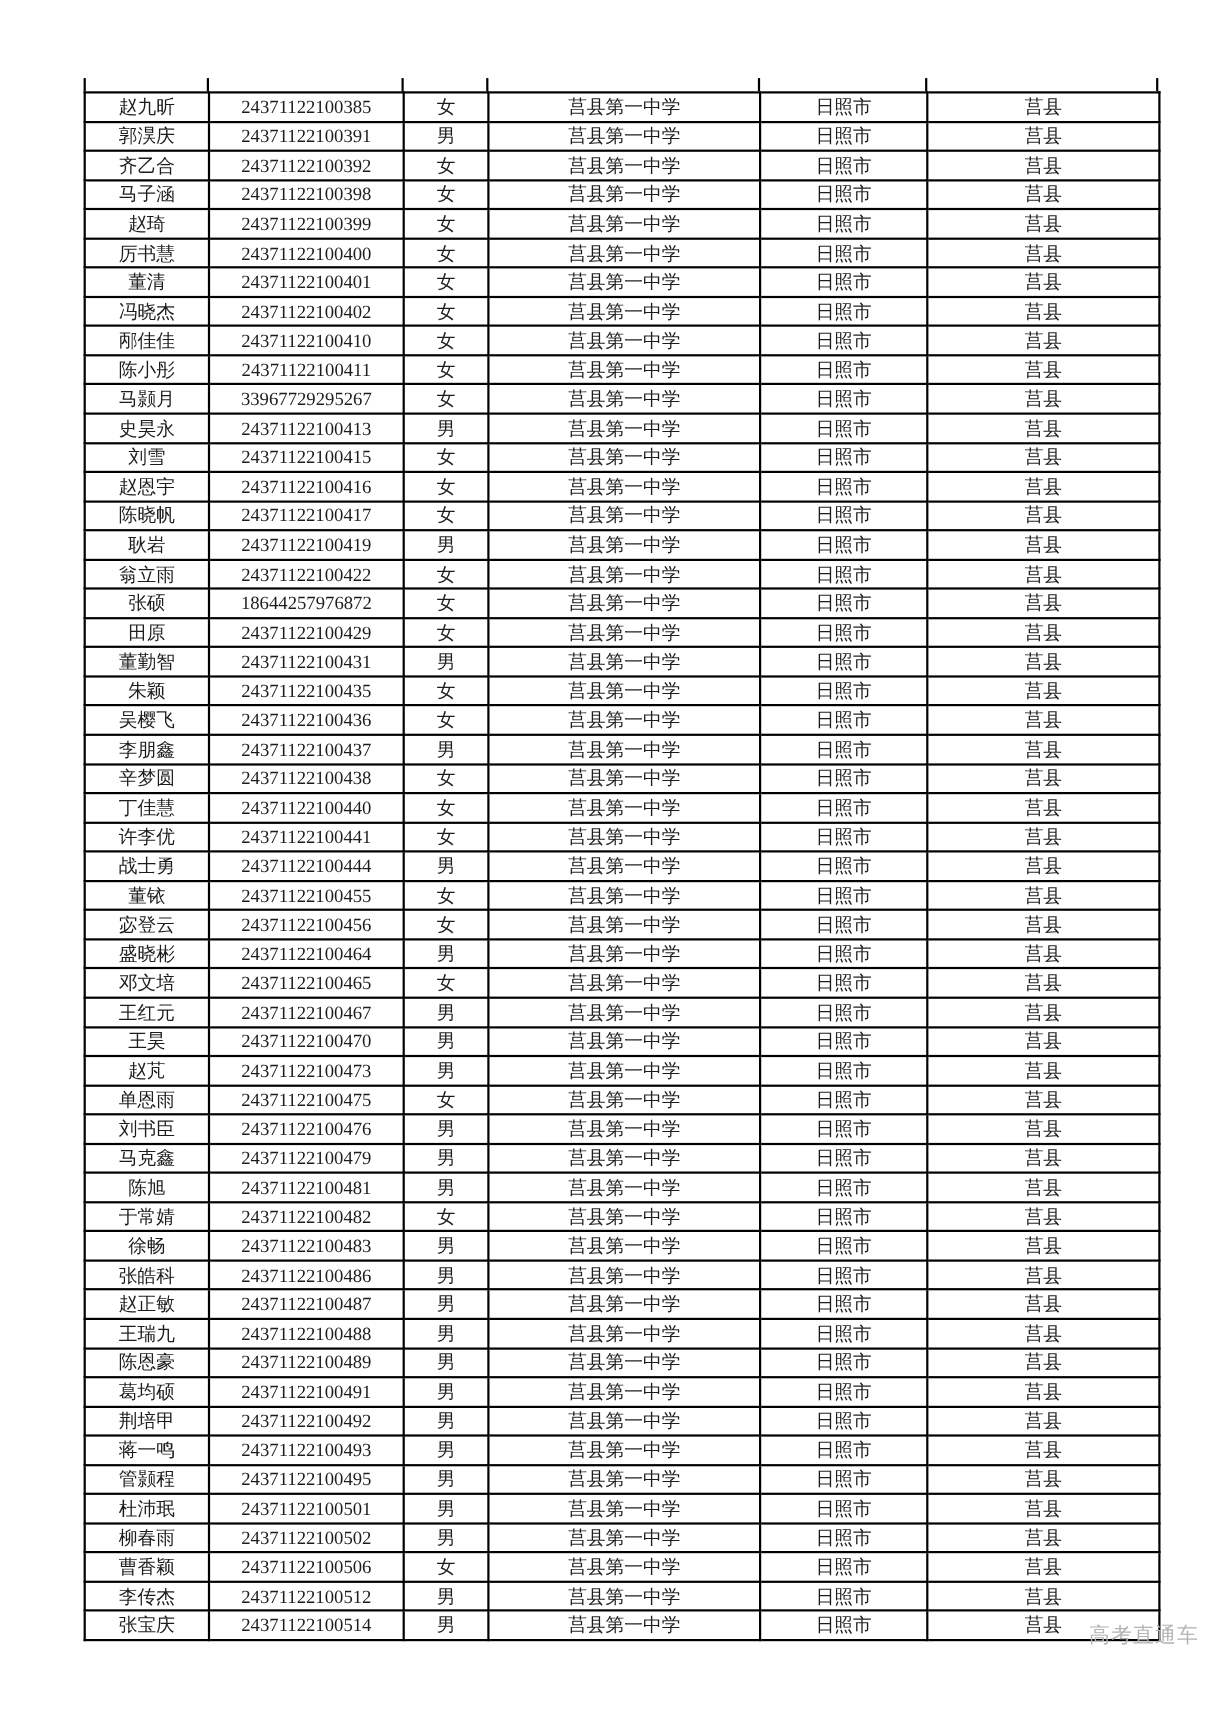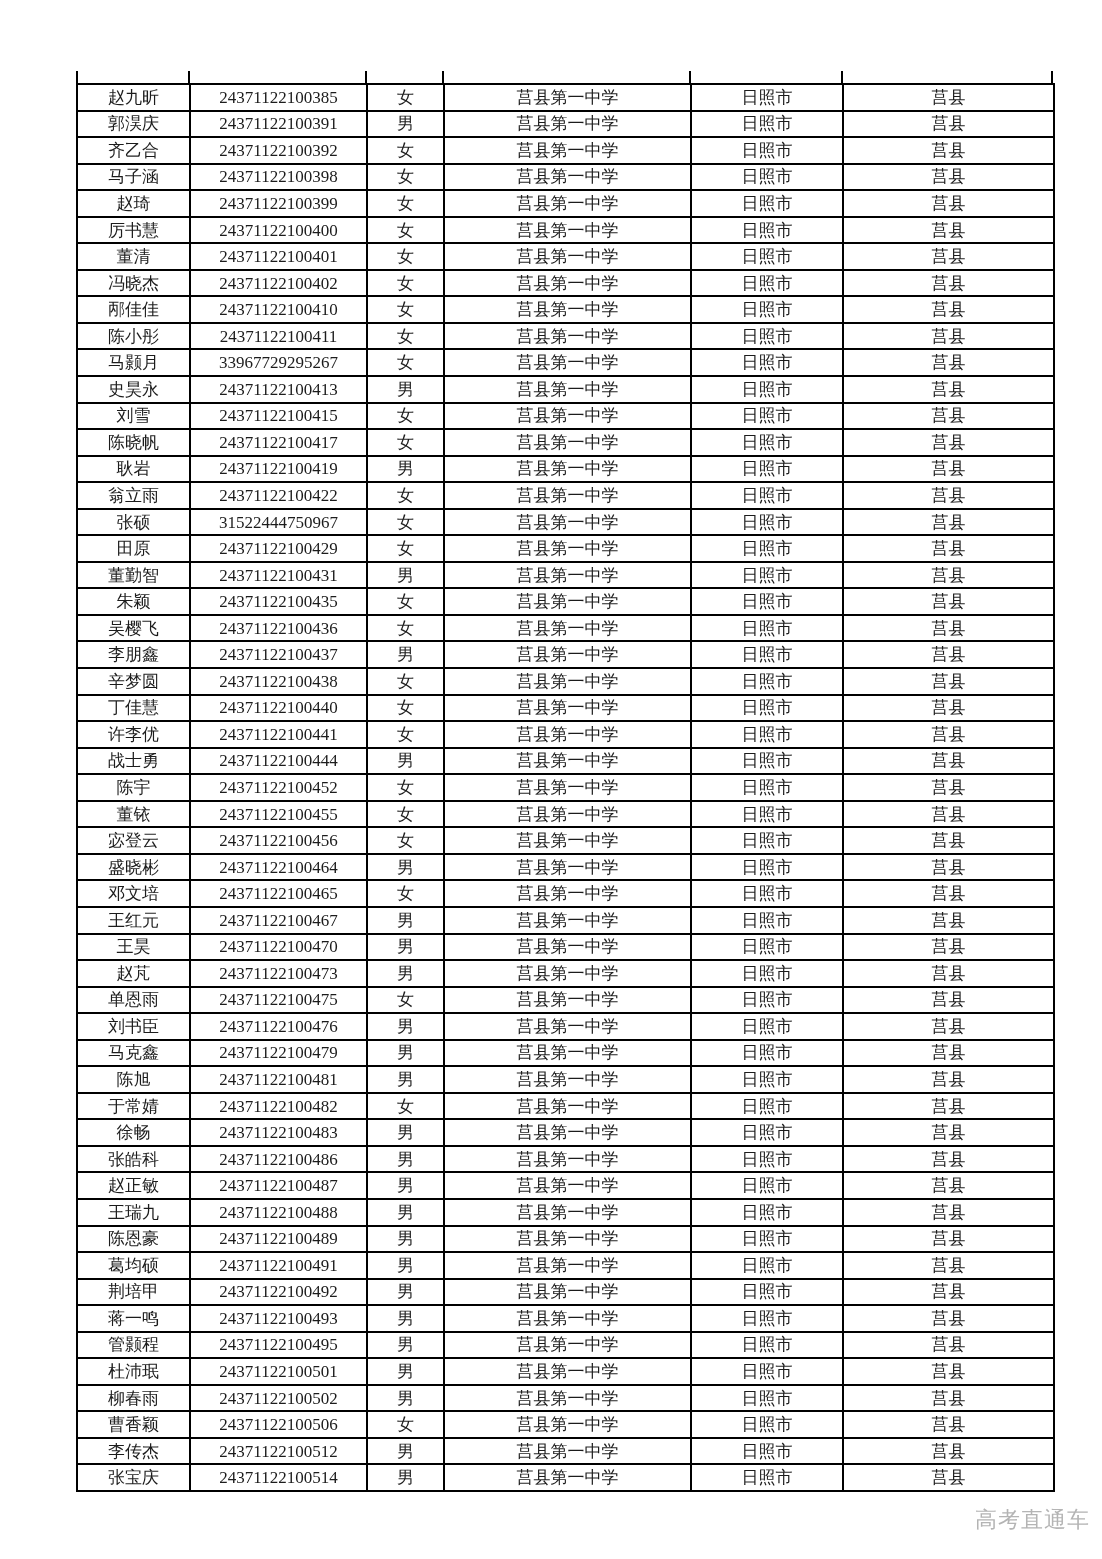--- a/index.html
+++ b/index.html
@@ -36,23 +36,23 @@
   }
   col.c-name   { width: 113px; }
   col.c-num    { width: 177px; }
   col.c-gender { width: 77px;  }
   col.c-school { width: 247px; }
   col.c-city   { width: 152px; }
   col.c-county { width: 211px; }
 
   .watermark {
     position: absolute;
-    top: 1505px;
+    top: 1474px;
     right: 25px;
-    font-size: 22px;
+    font-size: 19px;
     letter-spacing: 1px;
     color: #b4b4b4;
     font-family: "Liberation Serif", "DejaVu Serif", serif;
   }
 </style>
 </head>
 <body>
 
 <div class="page">
 
@@ -174,20 +174,28 @@
         </tr>
         <tr>
           <td>刘雪</td>
           <td>24371122100415</td>
           <td>女</td>
           <td>莒县第一中学</td>
           <td>日照市</td>
           <td>莒县</td>
         </tr>
         <tr>
+          <td>赵恩宇</td>
+          <td>24371122100416</td>
+          <td>女</td>
+          <td>莒县第一中学</td>
+          <td>日照市</td>
+          <td>莒县</td>
+        </tr>
+        <tr>
           <td>陈晓帆</td>
           <td>24371122100417</td>
           <td>女</td>
           <td>莒县第一中学</td>
           <td>日照市</td>
           <td>莒县</td>
         </tr>
         <tr>
           <td>耿岩</td>
           <td>24371122100419</td>
@@ -199,21 +207,21 @@
         <tr>
           <td>翁立雨</td>
           <td>24371122100422</td>
           <td>女</td>
           <td>莒县第一中学</td>
           <td>日照市</td>
           <td>莒县</td>
         </tr>
         <tr>
           <td>张硕</td>
-          <td>31522444750967</td>
+          <td>18644257976872</td>
           <td>女</td>
           <td>莒县第一中学</td>
           <td>日照市</td>
           <td>莒县</td>
         </tr>
         <tr>
           <td>田原</td>
           <td>24371122100429</td>
           <td>女</td>
           <td>莒县第一中学</td>
@@ -278,28 +286,20 @@
         </tr>
         <tr>
           <td>战士勇</td>
           <td>24371122100444</td>
           <td>男</td>
           <td>莒县第一中学</td>
           <td>日照市</td>
           <td>莒县</td>
         </tr>
         <tr>
-          <td>陈宇</td>
-          <td>24371122100452</td>
-          <td>女</td>
-          <td>莒县第一中学</td>
-          <td>日照市</td>
-          <td>莒县</td>
-        </tr>
-        <tr>
           <td>董铱</td>
           <td>24371122100455</td>
           <td>女</td>
           <td>莒县第一中学</td>
           <td>日照市</td>
           <td>莒县</td>
         </tr>
         <tr>
           <td>宓登云</td>
           <td>24371122100456</td>

